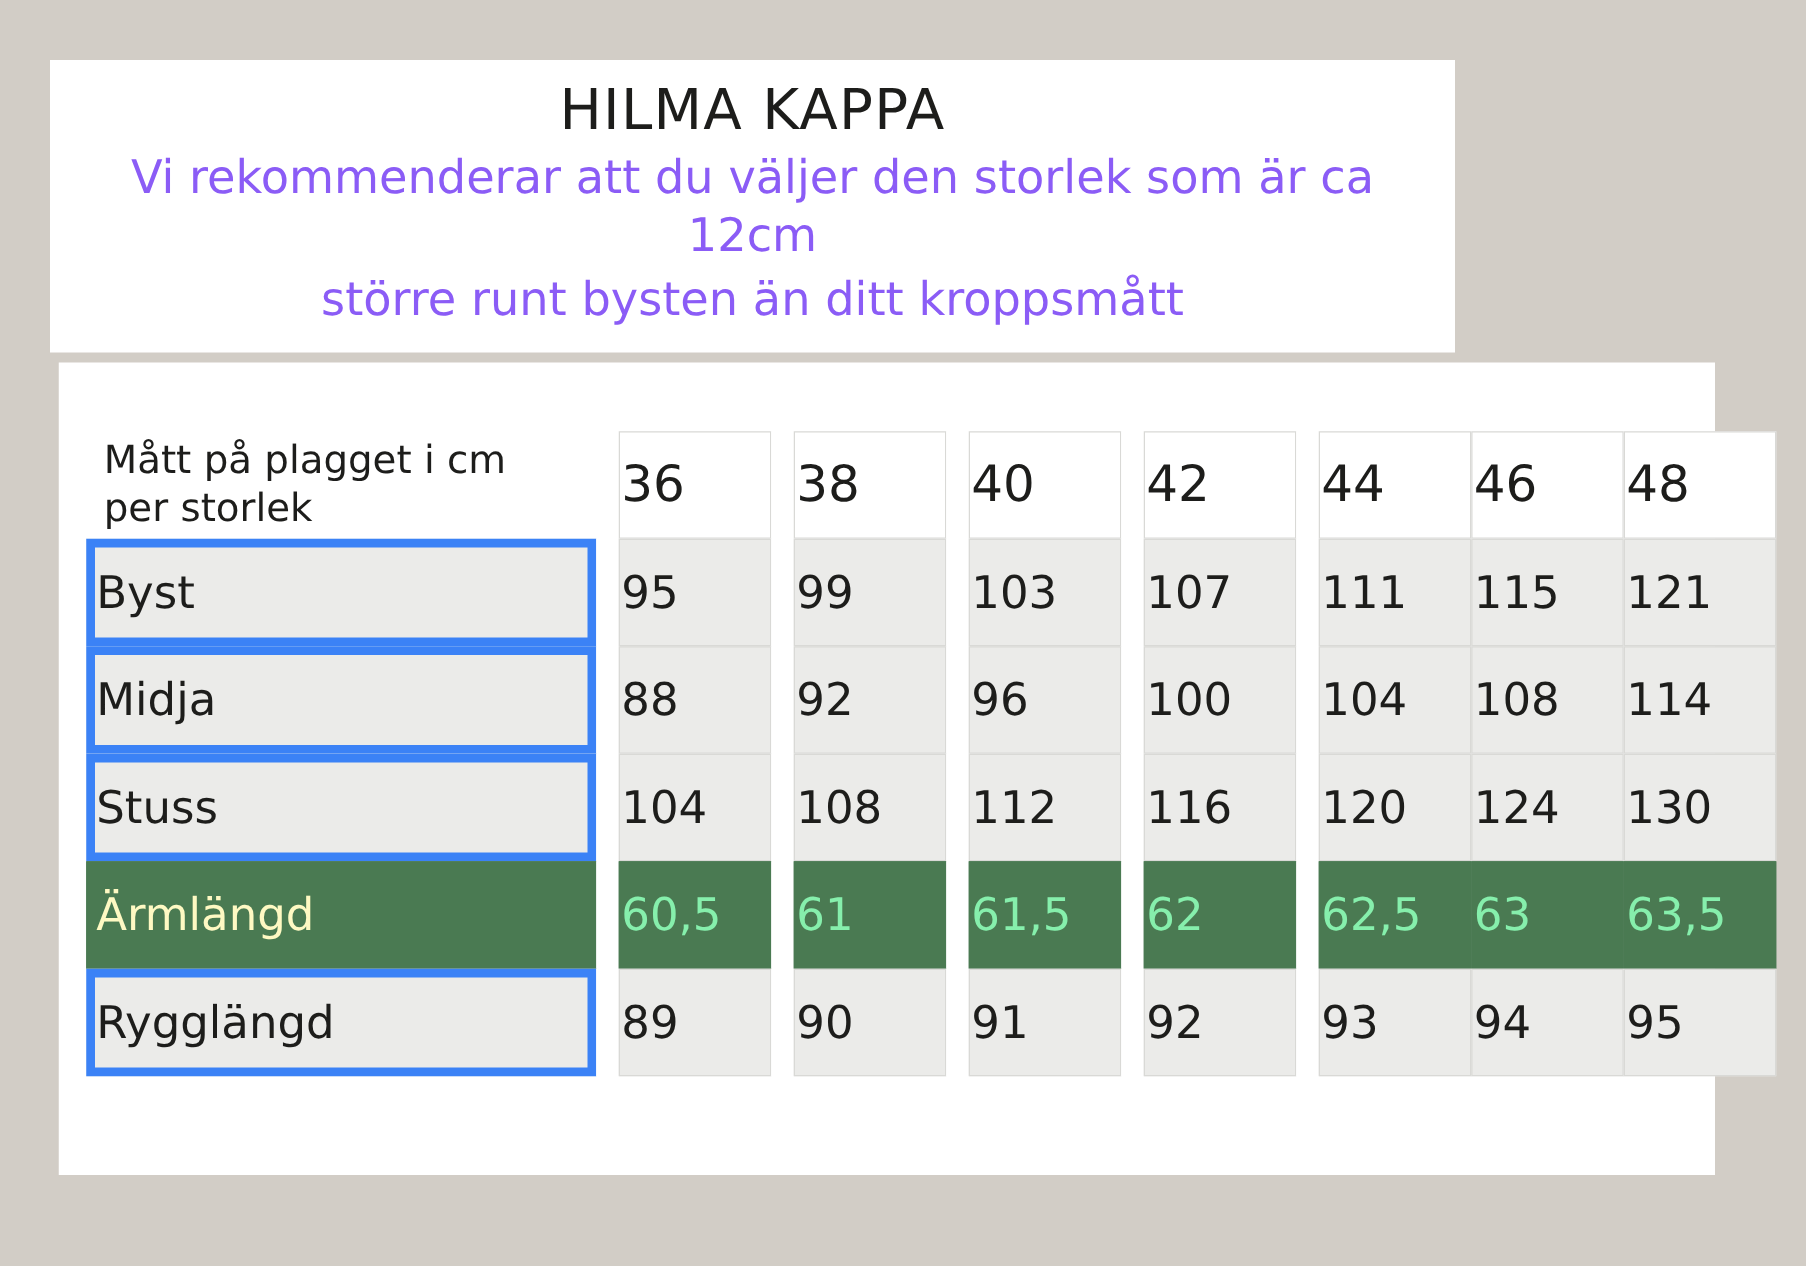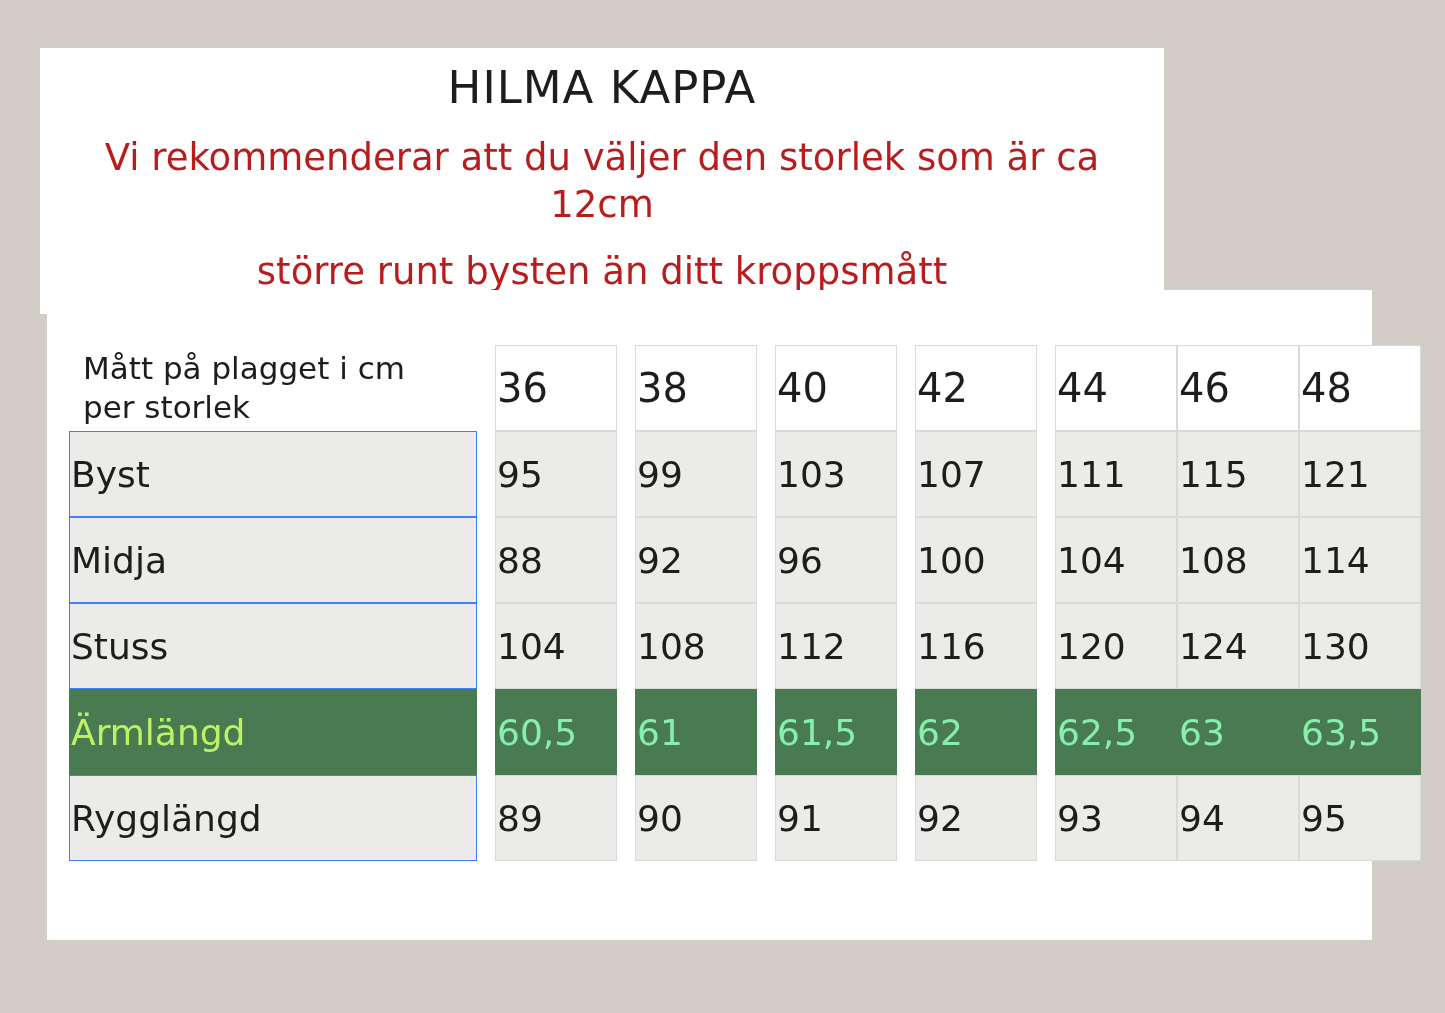--- a/index.html
+++ b/index.html
@@ -32,23 +32,23 @@
   }
   .header-title {
     font-size: 45px;
     color: #1d1d1b;
     letter-spacing: 1px;
     line-height: 1.15;
     font-weight: 400;
   }
   .header-sub {
     font-size: 37px;
-    color: #b91c1c;
+    color: #8b5cf6;
     line-height: 1.28;
-    margin-top: 20px;
+    margin-top: 4px;
     font-weight: 400;
   }
 
   
   .table-card {
     position: absolute;
     left: 47px;
     top: 290px;
     width: 1325px;
     height: 650px;
@@ -77,21 +77,21 @@
     vertical-align: middle;
     height: 86px;
     box-sizing: border-box;
   }
 
   
   .col-label {
     width: 408px;
     text-align: left;
     background: #ebebe9;
-    border: 1px solid #3b82f6;
+    border: 7px solid #3b82f6;
   }
   .col-label.head {
     background: #ffffff;
     border: none;
     font-size: 31px;
     line-height: 1.25;
     padding-left: 14px;
   }
 
   
@@ -113,21 +113,21 @@
 
   
   .row-highlight .cell,
   .row-highlight .col-label {
     background: #4a7a52;
     color: #86efac;
     border-color: #4a7a52;
   }
 
   .row-highlight .col-label {
-    color: #bef264;
+    color: #fef9c3;
   }
 
   
   .w-c {
     width: 122px;
   }
 </style>
 </head>
 <body>
 

